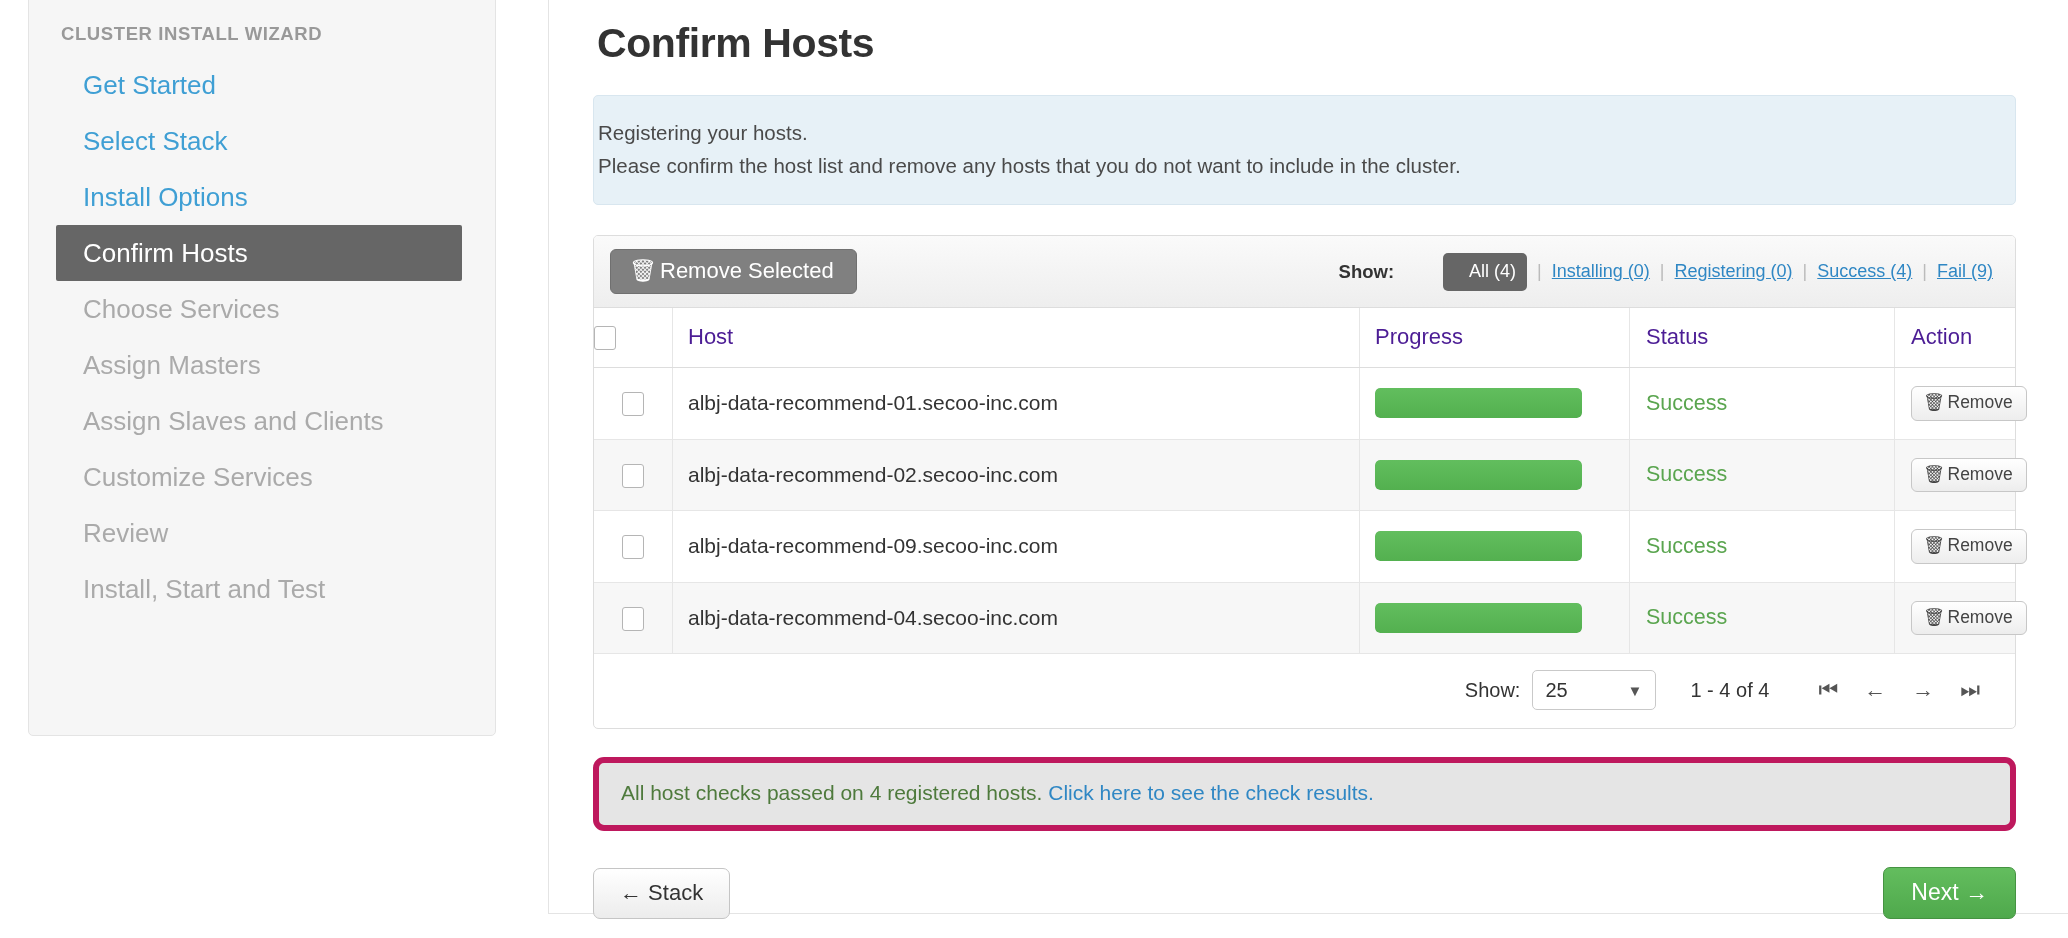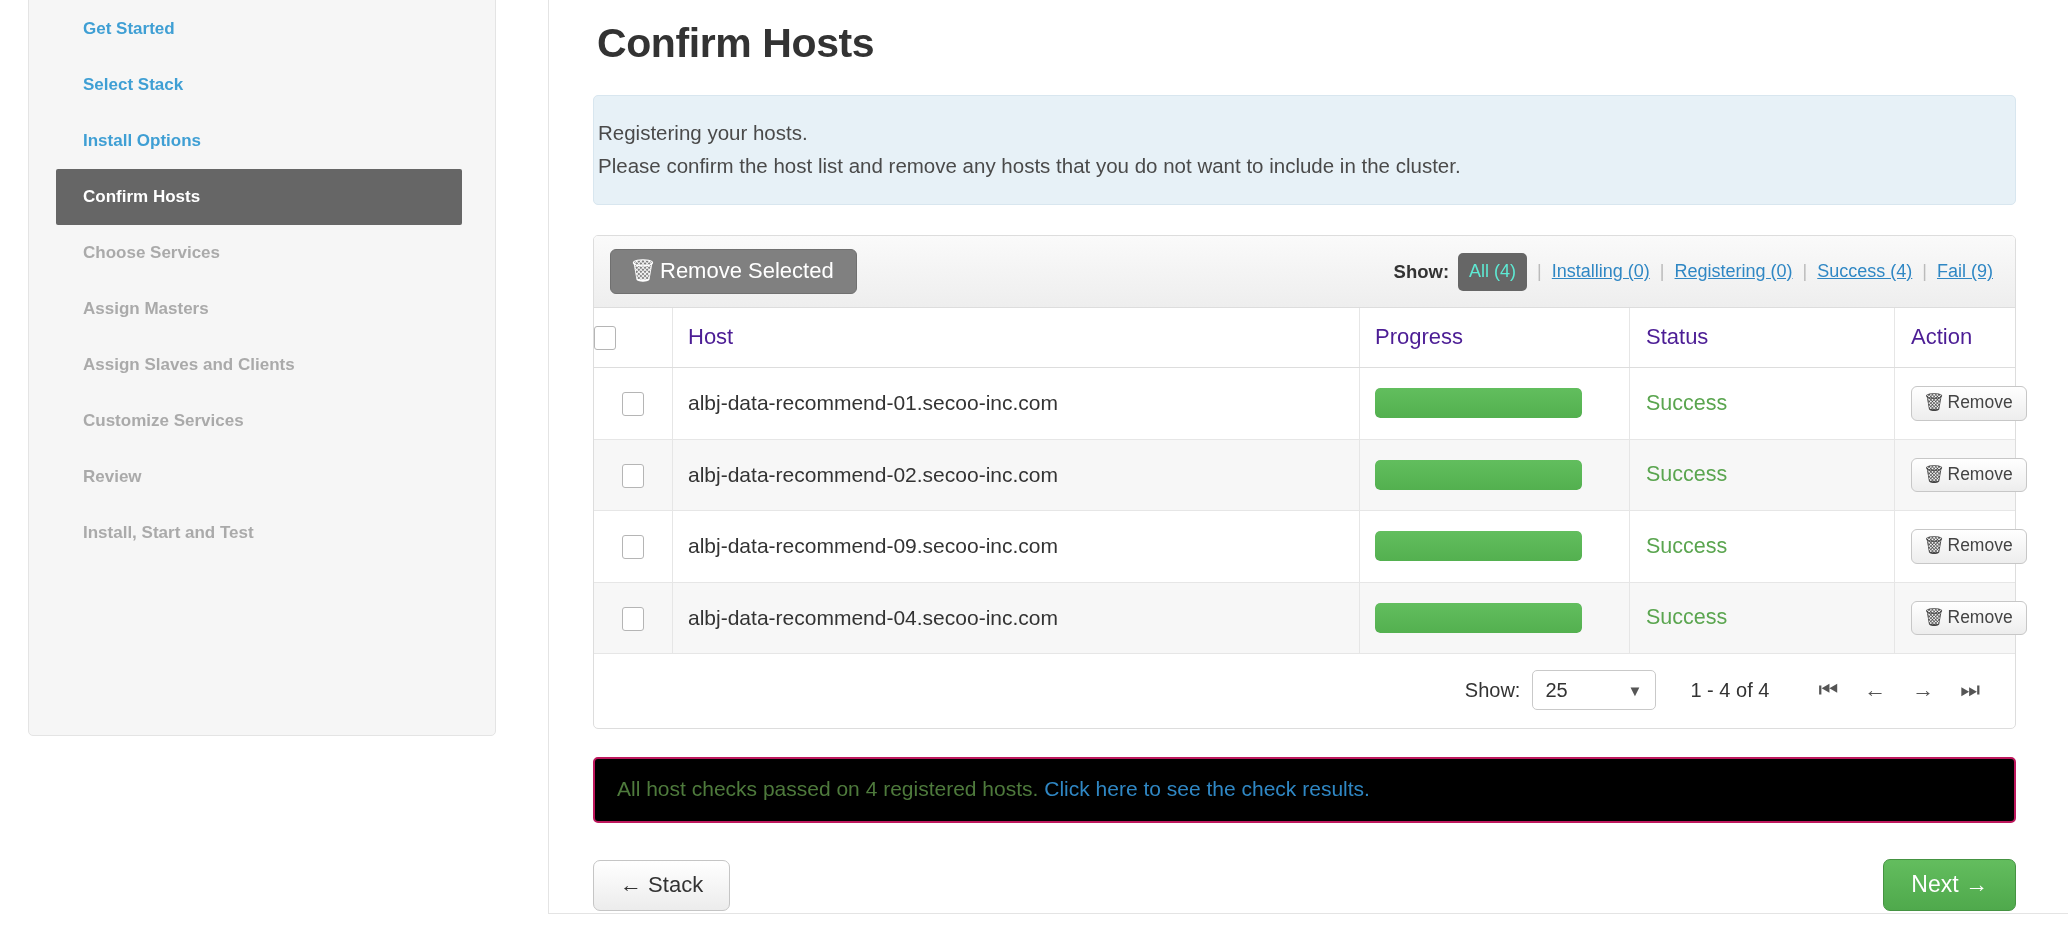--- a/index.html
+++ b/index.html
@@ -42,27 +42,26 @@
     letter-spacing: 0.6px;
     color: #999999;
     padding: 22px 0 12px 32px;
   }
   .nav-list {
     list-style: none;
     margin: 0;
     padding: 0;
   }
   .nav-item {
-    font-size: 17px;
+    font-size: 26px;
     line-height: 56px;
     height: 56px;
     padding-left: 54px;
     color: #aaaaaa;
     white-space: nowrap;
-    font-weight: bold;
   }
   .nav-item.link {
     color: #3f9fd4;
     cursor: pointer;
   }
   .nav-item.active {
     background: #666666;
     color: #ffffff;
     margin: 0 33px 0 27px;
     padding-left: 27px;
@@ -143,24 +142,25 @@
     color: #333333;
     white-space: nowrap;
   }
   .filters .lbl {
     font-weight: bold;
     margin-right: 9px;
     font-size: 18.5px;
   }
   .filter-active {
     background: #666666;
-    color: #5eead4;
-    border-radius: 5px;
-    padding: 8px 11px 9px 11px;
+    color: #ffffff;
+    border-radius: 5px;
+    padding: 8px 11px 9px 26px;
     font-size: 18px;
+    margin-left: 40px;
   }
   .filter-sep {
     color: #bbbbbb;
     margin: 0 10px;
   }
   .filter-link {
     color: #2f87c4;
     text-decoration: underline;
     cursor: pointer;
     font-size: 18px;
@@ -279,23 +279,23 @@
     font-size: 22px;
     padding: 0 13px;
     cursor: pointer;
     user-select: none;
     line-height: 1;
   }
 
   
   .alert-success {
     margin-top: 28px;
-    background: #000000;
-    border: 2px solid #be185d;
-    border-radius: 5px;
+    background: #e5e5e5;
+    border: 6px solid #be185d;
+    border-radius: 11px;
     padding: 18px 22px 20px 22px;
     font-size: 21px;
     color: #4e7a3c;
   }
   .alert-success a {
     color: #2f87c4;
     text-decoration: none;
     cursor: pointer;
   }
 
@@ -332,20 +332,21 @@
     width: 1em;
     text-align: center;
   }
 </style>
 </head>
 <body>
 
 <div class="page">
 
   <aside class="sidebar">
+    <div class="sidebar-title">CLUSTER INSTALL WIZARD</div>
     <ul class="nav-list">
       <li class="nav-item link">
         <span>Get Started</span>
       </li>
       <li class="nav-item link">
         <span>Select Stack</span>
       </li>
       <li class="nav-item link">
         <span>Install Options</span>
       </li>

